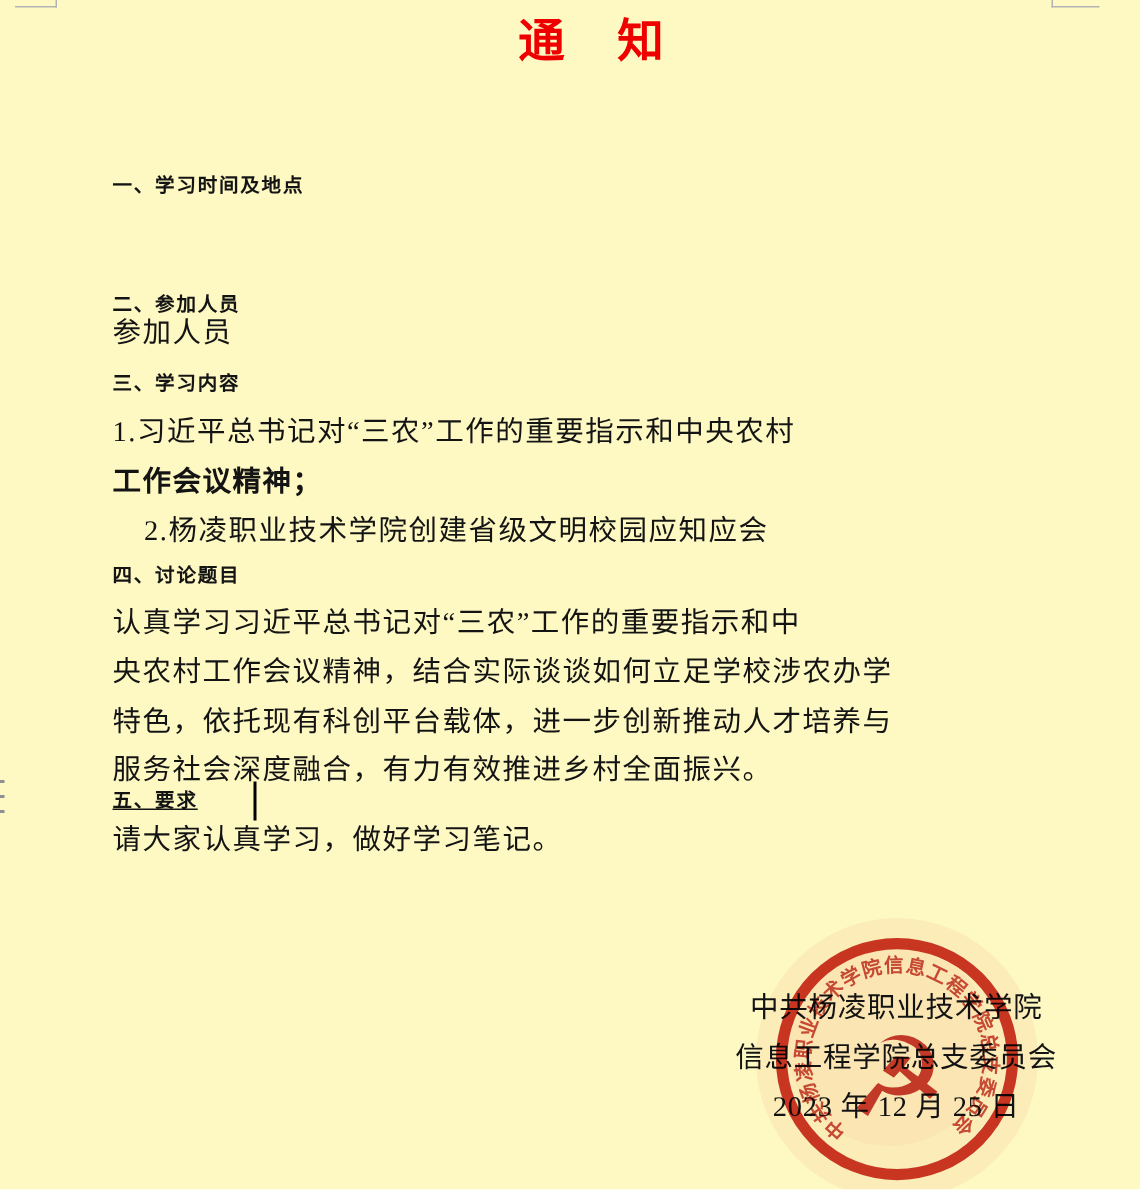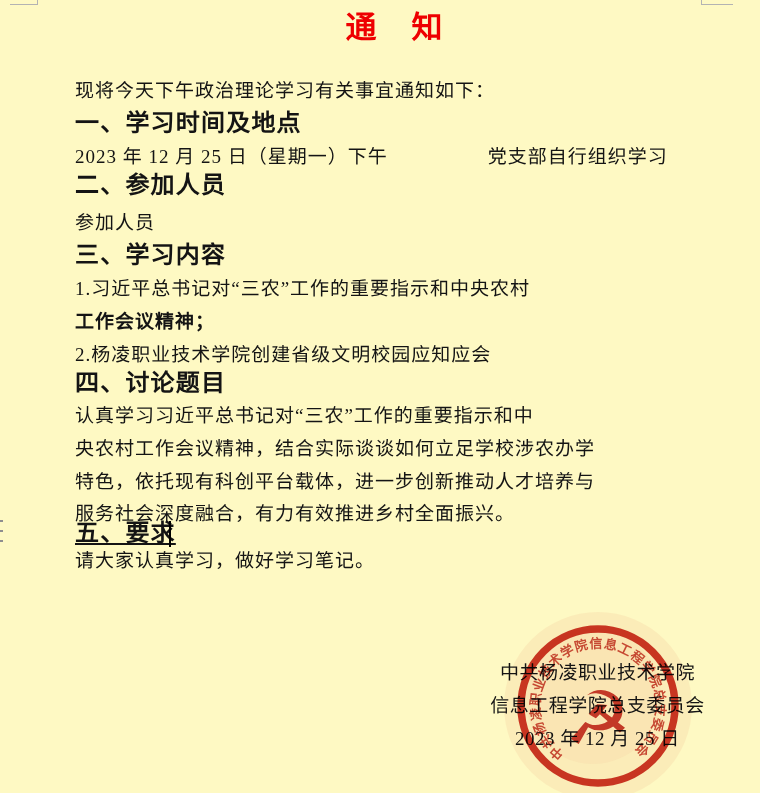--- a/index.html
+++ b/index.html
@@ -23,24 +23,24 @@
   .doc-title{
     position:absolute;left:0;right:0;top:11px;
     text-align:center;transform:translateX(15px);
     font-size:31px;font-weight:bold;letter-spacing:2px;line-height:34px;
   }
   
   .doc-line{
     position:absolute;left:75px;white-space:pre;
     font-size:19px;line-height:23px;letter-spacing:1px;
   }
-  .doc-line.h{font-weight:bold;font-size:24px;letter-spacing:1.2px;}
-  .l1{top:79px;}  .l2{top:112px;} .l3{top:145px;} .l4{top:174px;}
+  .doc-line.h{font-weight:bold;font-size:13px;letter-spacing:1.2px;}
+  .l1{top:79px;}  .l2{top:112px;} .l3{top:145px;} .l4{top:191px;}
   .l5{top:211px;} .l6{top:244px;} .l7{top:277px;} .l8{top:310px;font-weight:bold;}
-  .l9{top:343px;} .l10{top:372px;} .l11{top:404px;} .l12{top:437px;}
+  .l9{top:343px;margin-left:21px;} .l10{top:372px;} .l11{top:404px;} .l12{top:437px;}
   .l13{top:470px;} .l14{top:502px;} .l15{top:522px;text-decoration:underline;} .l16{top:549px;}
   .caret{
     position:absolute;left:169px;top:521px;width:2px;height:26px;
     background:#000;
   }
   
   .sig-line{
     position:absolute;left:470px;width:255px;text-align:center;
     font-size:19px;letter-spacing:0.5px;white-space:pre;line-height:23px;
   }
@@ -63,23 +63,21 @@
   <div>
     <div class="mark mark-r-h"></div>
     <div class="mark mark-r-v"></div>
   </div>
   <div class="edge-dash ed1"></div>
   <div class="edge-dash ed2"></div>
   <div class="edge-dash ed3"></div>
 
   <div class="doc-title" style="color:#ee0000">通　知</div>
 
-  <div class="doc-line l1">现将今天下午政治理论学习有关事宜通知如下：</div>
   <div class="doc-line l2 h">一、学习时间及地点</div>
-  <div class="doc-line l3">2023 年 12 月 25 日（星期一）下午　　　　　党支部自行组织学习</div>
   <div class="doc-line l4 h">二、参加人员</div>
   <div class="doc-line l5">参加人员</div>
   <div class="doc-line l6 h">三、学习内容</div>
   <div class="doc-line l7">1.习近平总书记对“三农”工作的重要指示和中央农村</div>
   <div class="doc-line l8">工作会议精神；</div>
   <div class="doc-line l9">2.杨凌职业技术学院创建省级文明校园应知应会</div>
   <div class="doc-line l10 h">四、讨论题目</div>
   <div class="doc-line l12">央农村工作会议精神，结合实际谈谈如何立足学校涉农办学</div>
   <div class="doc-line l11">认真学习习近平总书记对“三农”工作的重要指示和中</div>
   <div class="doc-line l14">服务社会深度融合，有力有效推进乡村全面振兴。</div>

